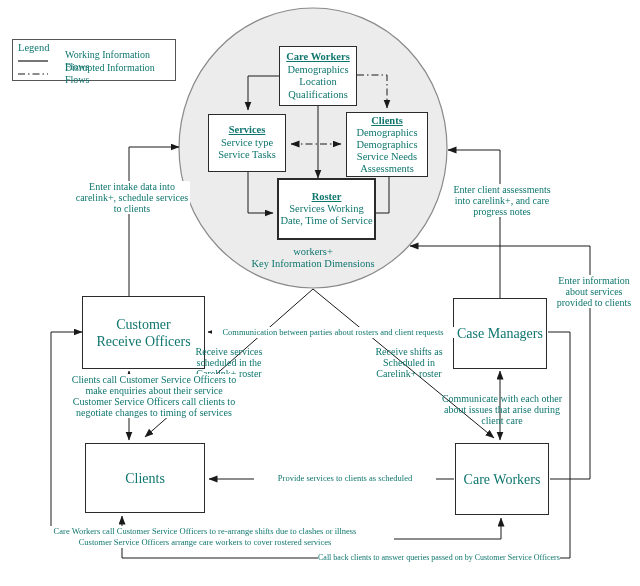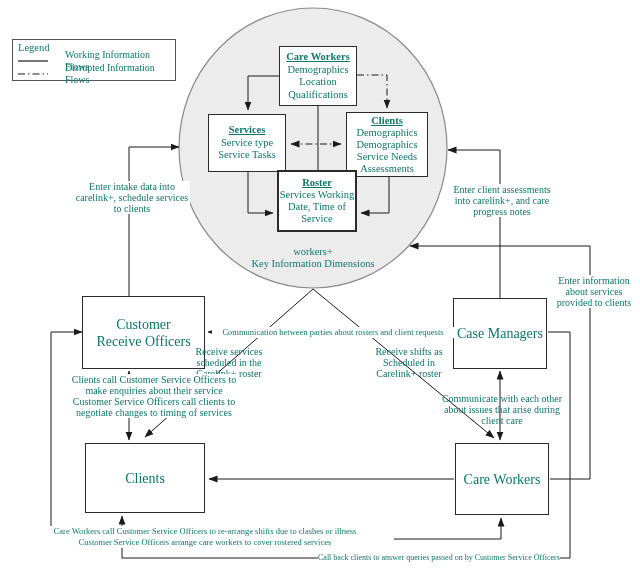--- a/index.html
+++ b/index.html
@@ -115,21 +115,21 @@
   </div>
 
   <div class="ibox" style="left:346px;top:112px;width:82px;height:65px;line-height:12px">
     <div class="ititle">Clients</div>
     <div>Demographics</div>
     <div>Demographics</div>
     <div>Service Needs</div>
     <div>Assessments</div>
   </div>
 
-  <div class="ibox thick" style="left:277px;top:170px;width:80px;height:62px;line-height:12px">
+  <div class="ibox thick" style="left:277px;top:178px;width:99px;height:62px;line-height:12px">
     <div class="ititle">Roster</div>
     <div>Services Working</div>
     <div>Date, Time of Service</div>
   </div>
 
   <div class="hubcap" style="left:213px;top:246px;width:200px">
     <div>workers+</div>
     <div>Key Information Dimensions</div>
   </div>
 
@@ -150,20 +150,21 @@
 
   <div class="lbl" style="left:362px;top:346px;width:94px">Receive shifts as Scheduled in Carelink+ roster</div>
 
   <div class="lbl bg" style="left:70px;top:374px;width:168px">
     <div>Clients call Customer Service Officers to make enquiries about their service</div>
     <div>Customer Service Officers call clients to negotiate changes to timing of services</div>
   </div>
 
   <div class="lbl" style="left:436px;top:393px;width:132px">Communicate with each other about issues that arise during client care</div>
 
+  <div class="lbl bg sm" style="left:254px;top:473px;width:182px">Provide services to clients as scheduled</div>
 
   <div class="lbl bg" style="left:16px;top:526px;width:378px;font-size:8.5px">
     <div>Care Workers call Customer Service Officers to re-arrange shifts due to clashes or illness</div>
     <div>Customer Service Officers arrange care workers to cover rostered services</div>
   </div>
 
   <div class="lbl bg sm" style="left:318px;top:552px;font-size:8px">Call back clients to answer queries passed on by Customer Service Officers</div>
 
 </div>
 

